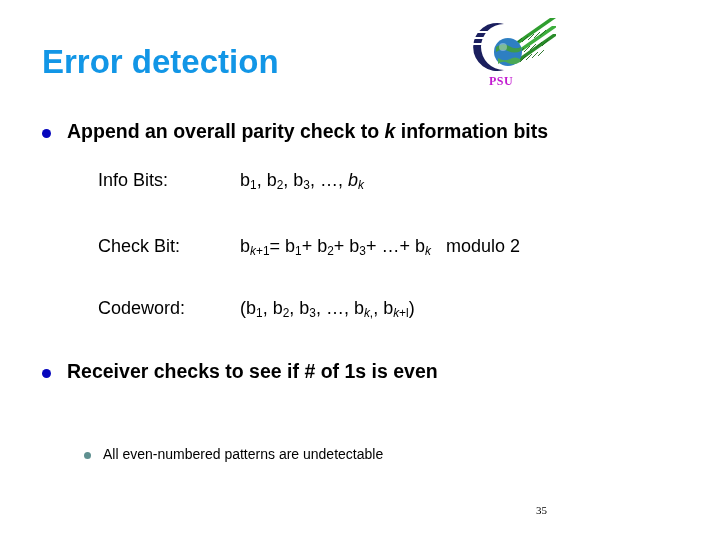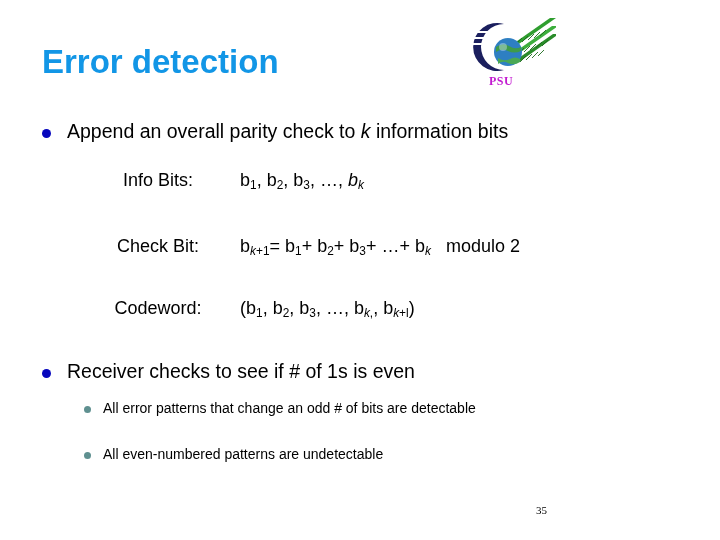--- a/index.html
+++ b/index.html
@@ -66,20 +66,21 @@
 
   
   .l1 {
     position: absolute;
     display: flex;
     align-items: flex-start;
     font-size: 19.5px;
     line-height: 1.18;
     color: #000;
     white-space: nowrap;
+    font-weight: bold;
   }
   .l1 .dot {
     width: 9px;
     height: 9px;
     border-radius: 50%;
     background: #0606bd;
     margin-top: 9px;
     margin-right: 16px;
     flex: 0 0 auto;
   }
@@ -106,21 +107,21 @@
   
   .eqrow {
     position: absolute;
     font-size: 18px;
     white-space: nowrap;
     color: #000;
   }
   .eqlabel {
     display: inline-block;
     width: 120px;
-    text-align: center;
+    text-align: left;
   }
   .eqval {
     display: inline-block;
     margin-left: 22px;
   }
   sub {
     font-size: 0.66em;
     vertical-align: -0.28em;
     line-height: 0;
   }
@@ -200,24 +201,20 @@
   <div class="eqrow" style="left:98px; top:270px;margin-top:28px;">
     <span class="eqlabel">Codeword:</span><span class="eqval">(b<sub>1</sub>, b<sub>2</sub>, b<sub>3</sub>, …, b<sub><span class="it">k</span>,</sub>, b<sub><span class="it">k</span>+l</sub>)</span>
   </div>
 
 
   <div class="l1" style="left:42px; top:360px;">
     <span class="dot"></span>
     <span class="txt">Receiver checks to see if # of 1s is even</span>
   </div>
 
-  <div class="l2" style="left:84px; top:400px;">
-    <span class="dot"></span>
-    <span class="txt">All error patterns that change an odd # of bits are detectable</span>
-  </div>
 
   <div class="l2" style="left:84px; top:446px;">
     <span class="dot"></span>
     <span class="txt">All even-numbered patterns are undetectable</span>
   </div>
 
   <div class="pageno">35</div>
 
 </div>
 

